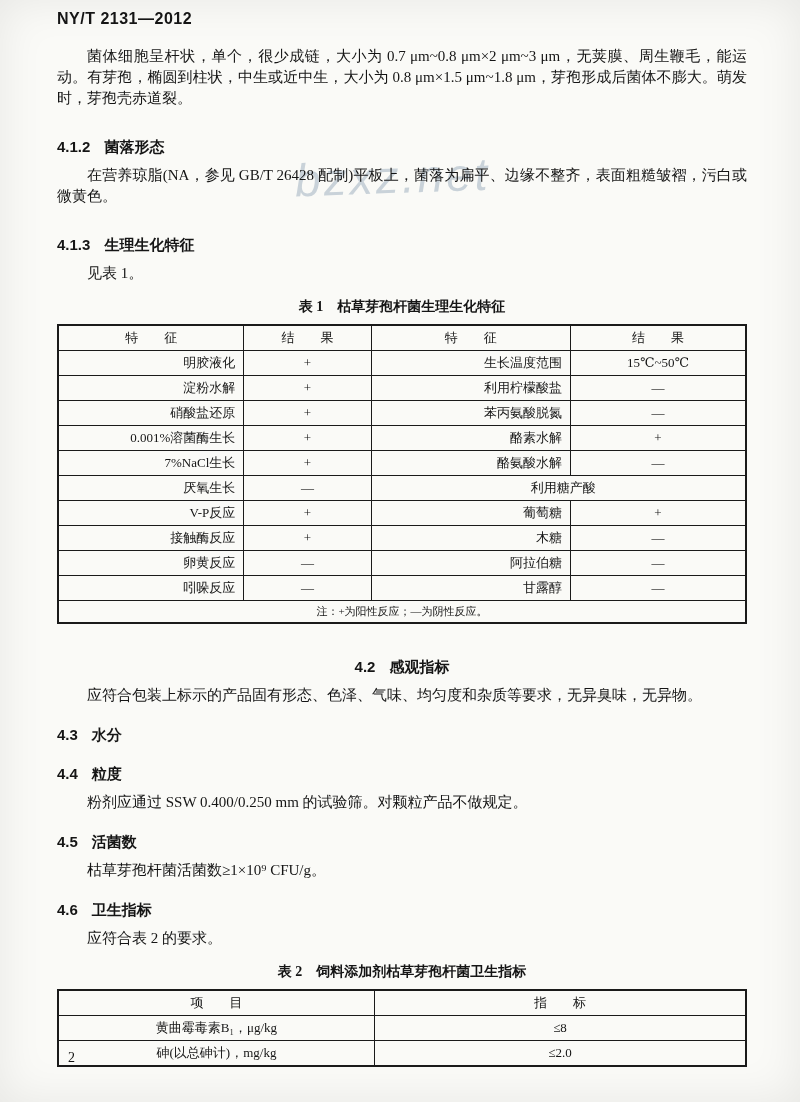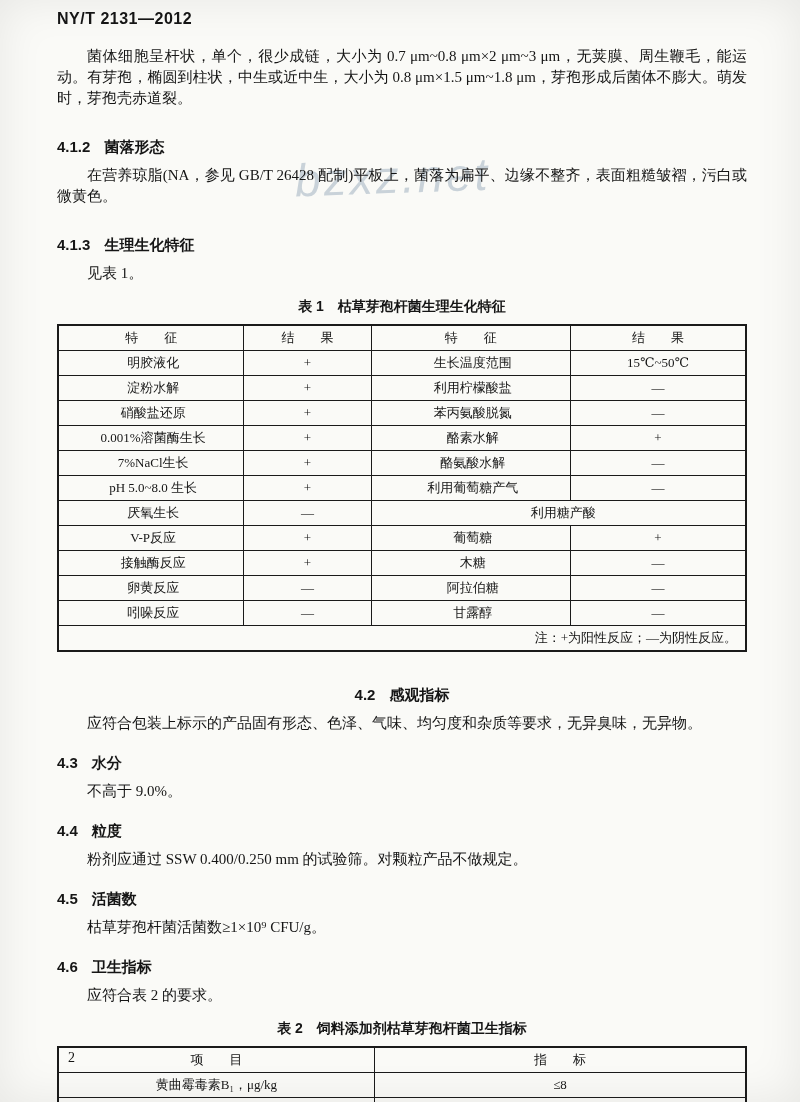--- a/index.html
+++ b/index.html
@@ -36,21 +36,21 @@
     margin:0 0 8px 0;
   }
   .heading {
     font-family:"Liberation Sans","DejaVu Sans",sans-serif;
     font-weight:bold;
     font-size:15px;
     margin:29px 0 8px 0;
   }
   .heading .htitle { margin-left:14px; }
   .tbl-caption {
-    font-family:Liberation Sans, sans-serif;
+    font-family:Liberation Serif, serif;
     font-weight:bold;
     font-size:14px;
     text-align:center;
     margin:14px 0 8px 0;
   }
   table {
     width:100%;
     border-collapse:collapse;
     font-size:13px;
     border:2px solid #1a1a1a;
@@ -58,26 +58,26 @@
   th, td {
     border:1px solid #1a1a1a;
     padding:3px 8px;
     height:25px;
   }
   th {
     font-weight:normal;
     text-align:center;
     font-family:"Liberation Sans","DejaVu Sans",sans-serif;
   }
-  td.feat { text-align:center; padding-left:12px; }
+  td.feat { text-align:right; padding-left:12px; }
   td.res  { text-align:center; }
   td.span-cell { text-align:center;padding-left:18px; }
   td.note-cell {
-    text-align:right;
-    font-size:13px;
+    text-align:center;
+    font-size:11px;
     height:22px;
   }
   .table2 td { text-align:center;margin-left:20px; }
   .gap-lg { margin-top:34px;text-align:center; }
   .gap-md { margin-top:20px; }
   .watermark {
     position:absolute;
     left:295px; top:150px;
     font-family:"Liberation Sans","DejaVu Sans",sans-serif;
     font-style:italic;
@@ -160,26 +160,20 @@
             <td class="feat">酪素水解</td>
             <td class="res">+</td>
           </tr>
           <tr>
             <td class="feat">7%NaCl生长</td>
             <td class="res">+</td>
             <td class="feat">酪氨酸水解</td>
             <td class="res">—</td>
           </tr>
           <tr>
-            <td class="feat">pH 5.0~8.0 生长</td>
-            <td class="res">+</td>
-            <td class="feat">利用葡萄糖产气</td>
-            <td class="res">—</td>
-          </tr>
-          <tr>
             <td class="feat">厌氧生长</td>
             <td class="res">—</td>
             <td class="span-cell" colspan="2">利用糖产酸</td>
           </tr>
           <tr>
             <td class="feat">V-P反应</td>
             <td class="res">+</td>
             <td class="feat">葡萄糖</td>
             <td class="res">+</td>
           </tr>
@@ -210,21 +204,20 @@
     </table>
 
     <div class="heading gap-lg">
       <span class="hnum">4.2</span><span class="htitle">感观指标</span>
     </div>
     <p class="para">应符合包装上标示的产品固有形态、色泽、气味、均匀度和杂质等要求，无异臭味，无异物。</p>
 
     <div class="heading gap-md">
       <span class="hnum">4.3</span><span class="htitle">水分</span>
     </div>
-    <p class="para">不高于 9.0%。</p>
 
     <div class="heading gap-md">
       <span class="hnum">4.4</span><span class="htitle">粒度</span>
     </div>
     <p class="para">粉剂应通过 SSW 0.400/0.250 mm 的试验筛。对颗粒产品不做规定。</p>
 
     <div class="heading gap-md">
       <span class="hnum">4.5</span><span class="htitle">活菌数</span>
     </div>
     <p class="para">枯草芽孢杆菌活菌数≥1×10⁹ CFU/g。</p>

